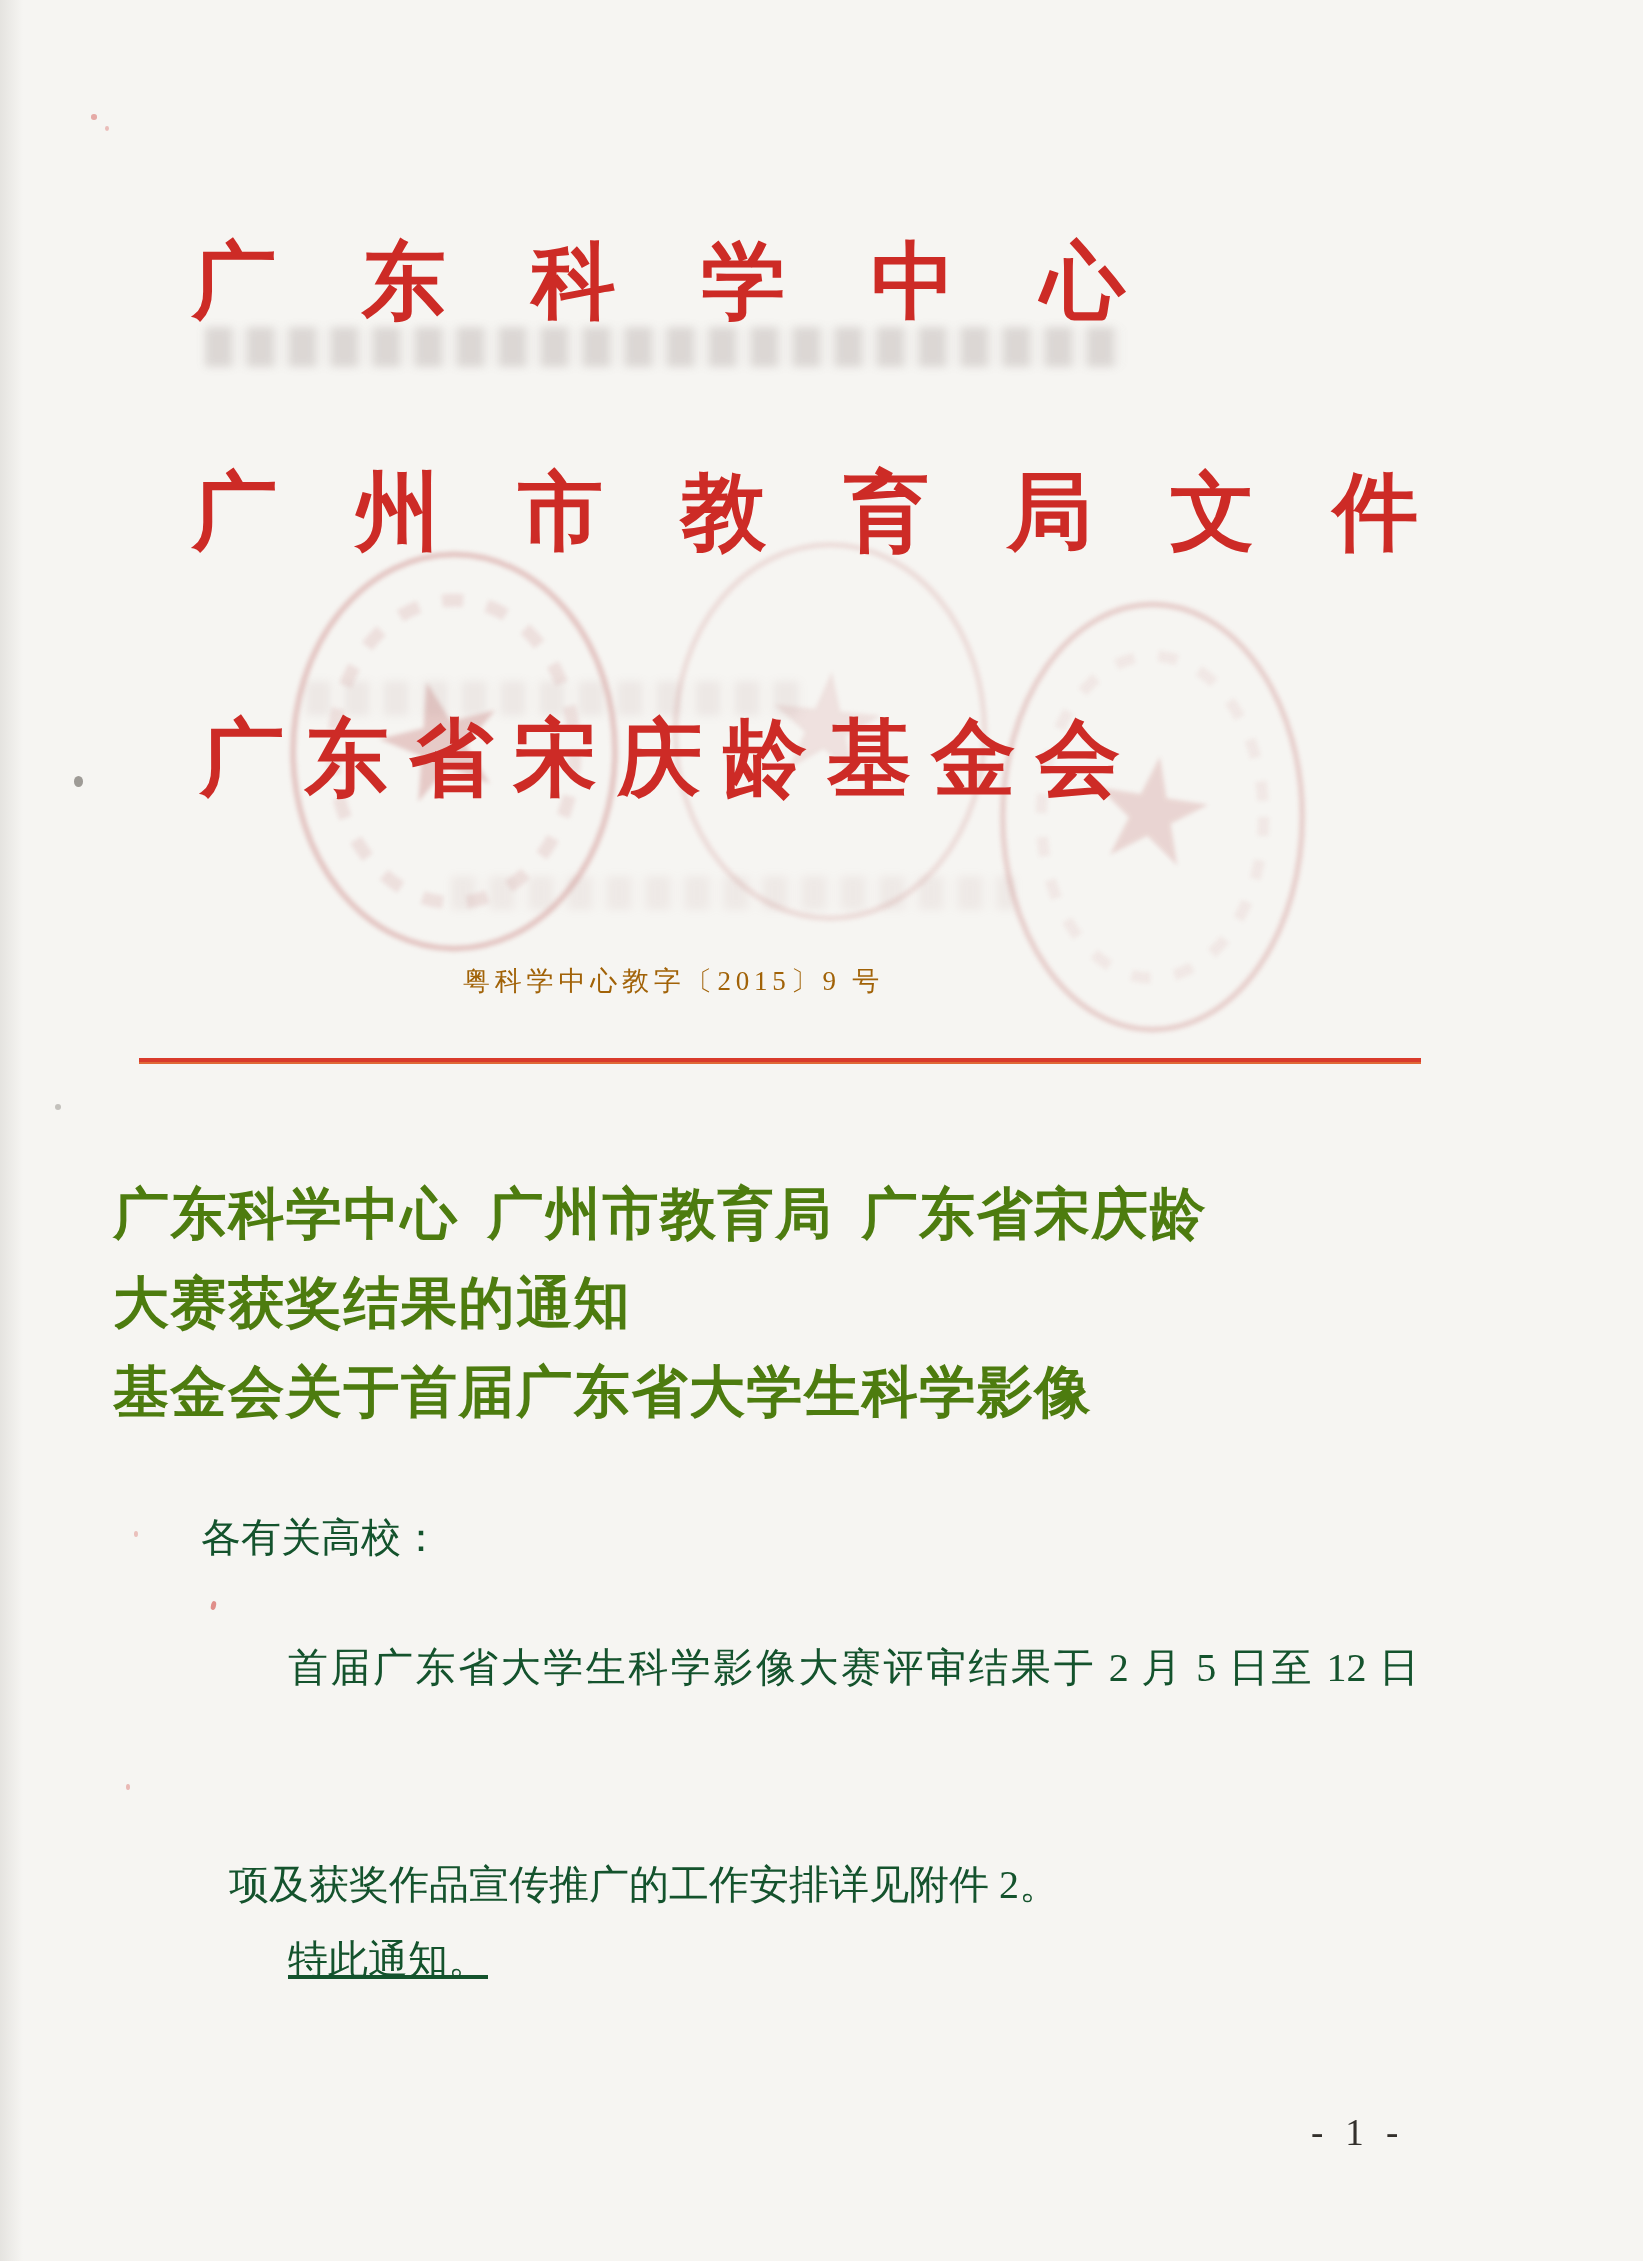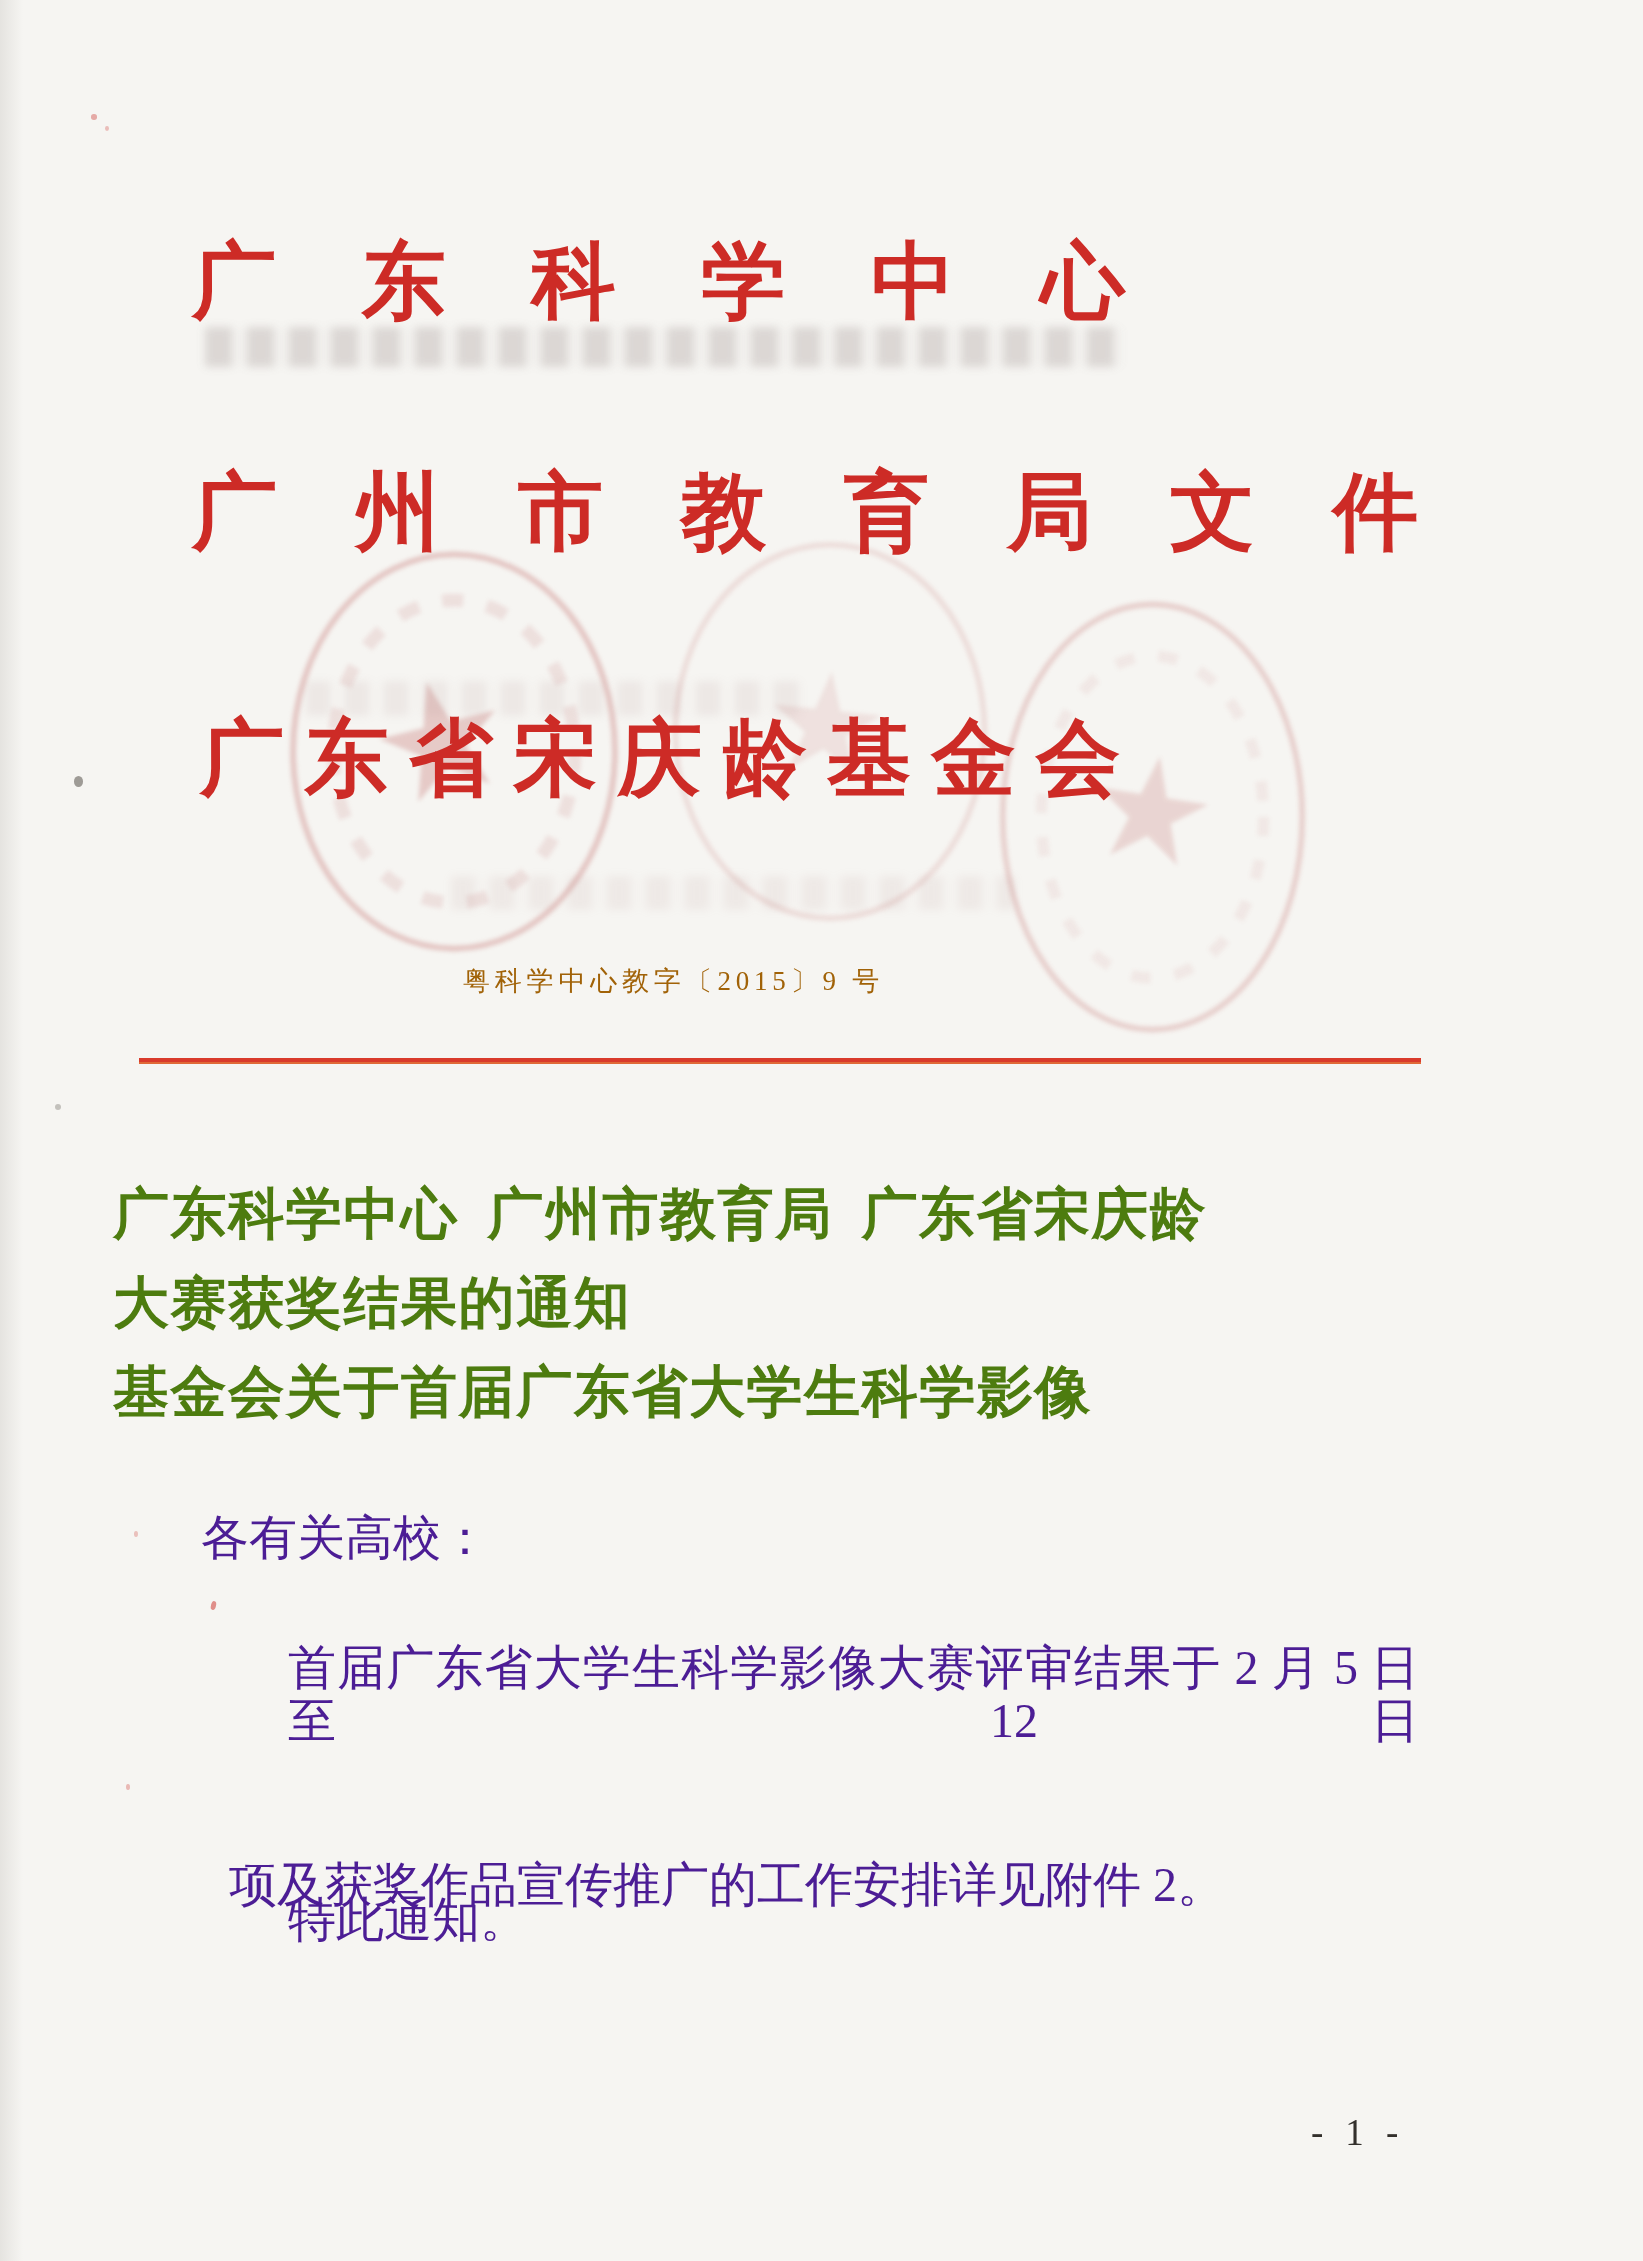--- a/index.html
+++ b/index.html
@@ -41,31 +41,31 @@
   
   .title{
     position:absolute; left:113px; top:1170px; width:1418px;
     font-size:56px; line-height:89px; font-weight:700; color:#4d7c0f;
     text-align:left; letter-spacing:1.6px; word-spacing:13px; z-index:3;
   }
 
   
   .bline{
     position:absolute; left:201px; width:1218px; height:58px;
-    font-size:48px; line-height:53px; color:#4c1d95; z-index:3;
+    font-size:40px; line-height:53px; color:#14532d; z-index:3;
     white-space:nowrap;
   }
   .bline.just{white-space:normal; text-align:justify; text-align-last:justify;margin-top:43px;}
   .bline.indent{padding-left:87px; width:1131px;}
   .b-salutation{top:1511px;}
   .b-l1{top:1598px;}
   .b-l2{top:1684px;}
   .b-l3{top:1771px;}
   .b-l4{top:1858px;margin-left:28px;}
-  .b-close{top:1893px;}
+  .b-close{top:1933px;text-decoration:underline;}
 
   
   .pagenum{
     position:absolute; left:1311px; top:2111px; font-size:37px; color:#33302c;
     letter-spacing:6.4px; z-index:3; white-space:nowrap;
   }
 
   
   .seal{position:absolute; z-index:1; filter:blur(2px); pointer-events:none;}
 

